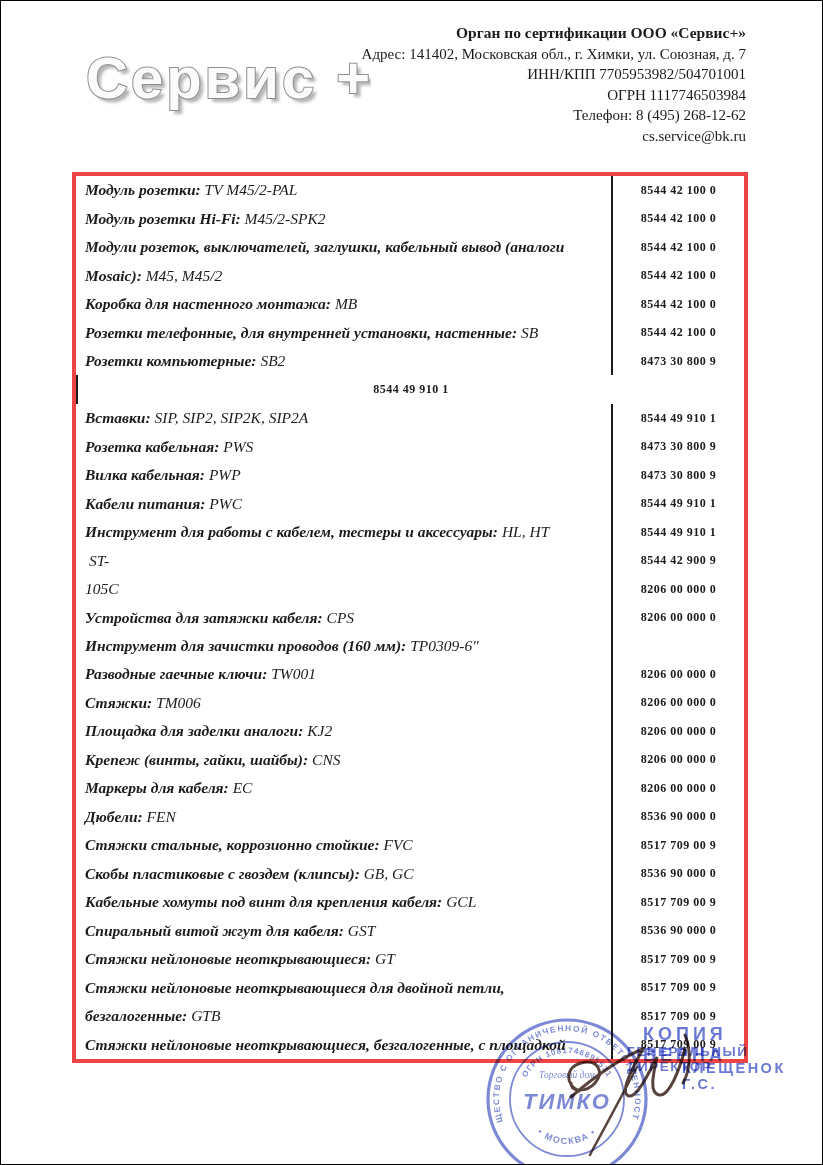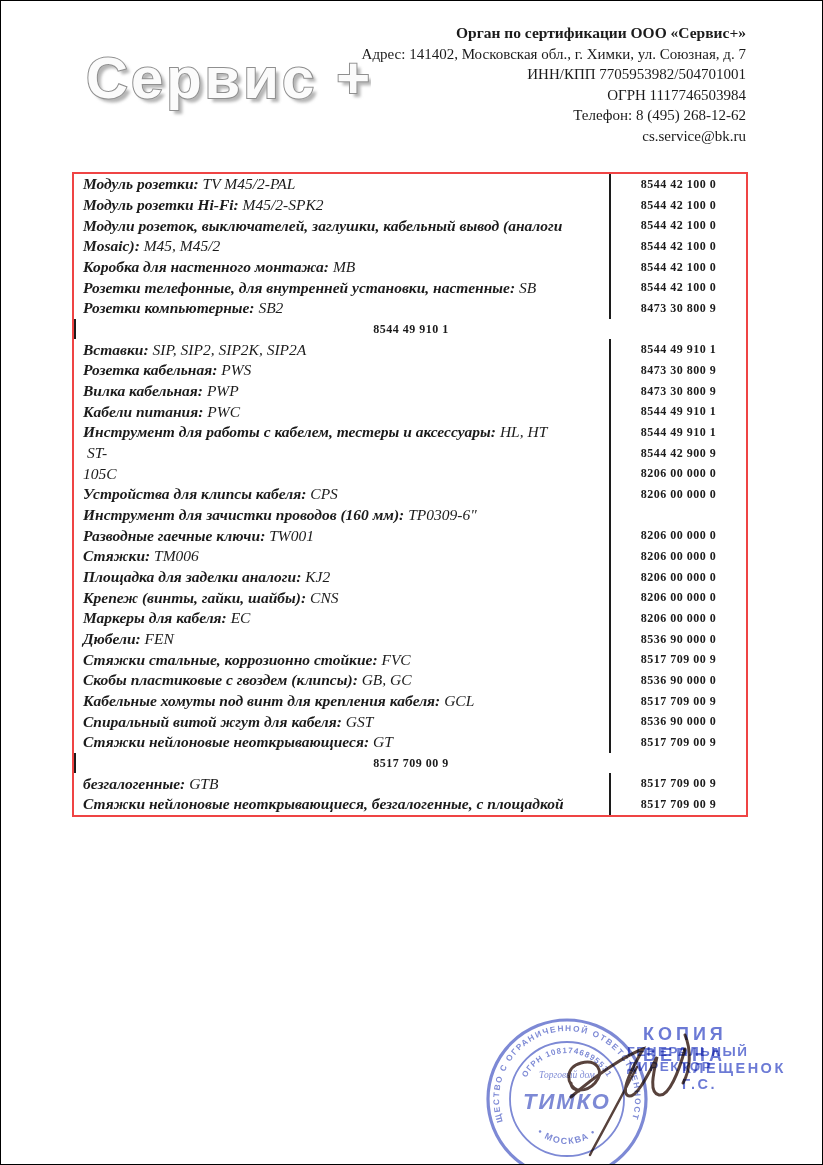--- a/index.html
+++ b/index.html
@@ -9,21 +9,21 @@
   
   .logo{position:absolute;left:80px;top:26px;}
   .logo-shadow{font-family:"Liberation Sans","DejaVu Sans",sans-serif;font-weight:bold;font-size:58px;
                letter-spacing:3px;fill:#b5b5b5;}
   .logo-main{font-family:"Liberation Sans","DejaVu Sans",sans-serif;font-weight:bold;font-size:58px;
              letter-spacing:3px;fill:#fbfbfb;stroke:#8f8f8f;stroke-width:2px;paint-order:stroke;}
   .header-org{position:absolute;top:22px;right:76px;text-align:right;font-size:15px;line-height:20.5px;}
   .org-name{font-weight:bold;font-size:15.5px;}
 
   
-  .ptable{position:absolute;left:71px;top:171px;width:676px;height:645px;border:2px solid #ef4444;
+  .ptable{position:absolute;left:71px;top:171px;width:676px;height:891px;border:4px solid #ef4444;
           box-sizing:border-box;display:flex;flex-direction:column;}
   .trow{flex:1;display:flex;align-items:stretch;min-height:0;}
   .tcell-left{width:535px;box-sizing:border-box;padding-left:9px;padding-right:4px;display:flex;align-items:center;
               font-style:italic;font-size:15.5px;white-space:nowrap;overflow:hidden;}
   .lbl{font-weight:bold;}
   .val{white-space:pre;}
   .tcell-right{flex:1;display:flex;align-items:center;justify-content:center;border-left:2px solid #1c1c1c;
                font-weight:bold;font-size:12px;letter-spacing:.5px;}
 
   
@@ -172,21 +172,21 @@
     <div class="trow">
       <div class="tcell-left">
             <span class="lbl"></span>
             <span class="val">105C</span>
           </div>
       <div class="tcell-right">8206 00 000 0</div>
     </div>
   
     <div class="trow">
       <div class="tcell-left">
-            <span class="lbl">Устройства для клипсы кабеля:</span>
+            <span class="lbl">Устройства для затяжки кабеля:</span>
             <span class="val"> CPS</span>
           </div>
       <div class="tcell-right">8206 00 000 0</div>
     </div>
   
     <div class="trow">
       <div class="tcell-left">
             <span class="lbl">Инструмент для зачистки проводов (160 мм):</span>
             <span class="val"> TP0309-6"</span>
           </div>
@@ -275,20 +275,24 @@
   
     <div class="trow">
       <div class="tcell-left">
             <span class="lbl">Стяжки нейлоновые неоткрывающиеся:</span>
             <span class="val"> GT</span>
           </div>
       <div class="tcell-right">8517 709 00 9</div>
     </div>
   
     <div class="trow">
+      <div class="tcell-left">
+            <span class="lbl">Стяжки нейлоновые неоткрывающиеся для двойной петли,</span>
+            <span class="val"></span>
+          </div>
       <div class="tcell-right">8517 709 00 9</div>
     </div>
   
     <div class="trow">
       <div class="tcell-left">
             <span class="lbl">безгалогенные:</span>
             <span class="val"> GTB</span>
           </div>
       <div class="tcell-right">8517 709 00 9</div>
     </div>

